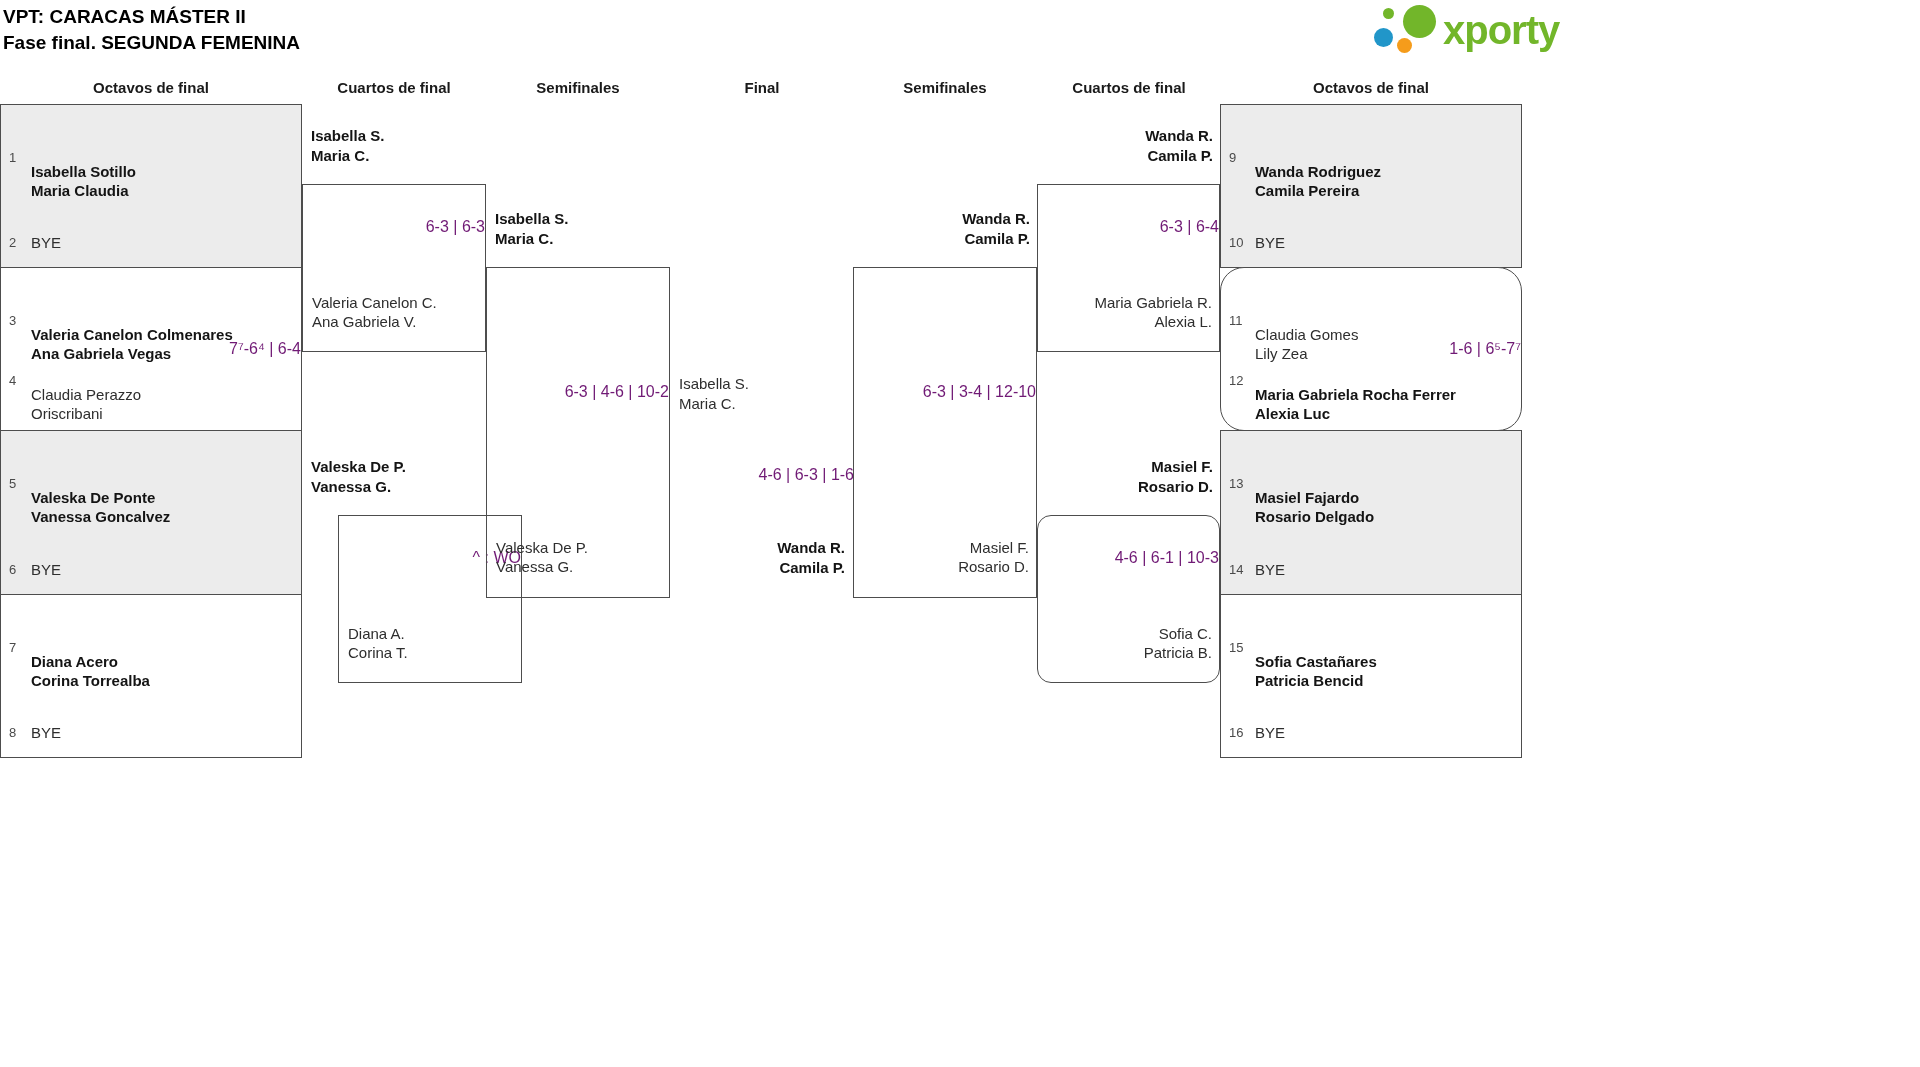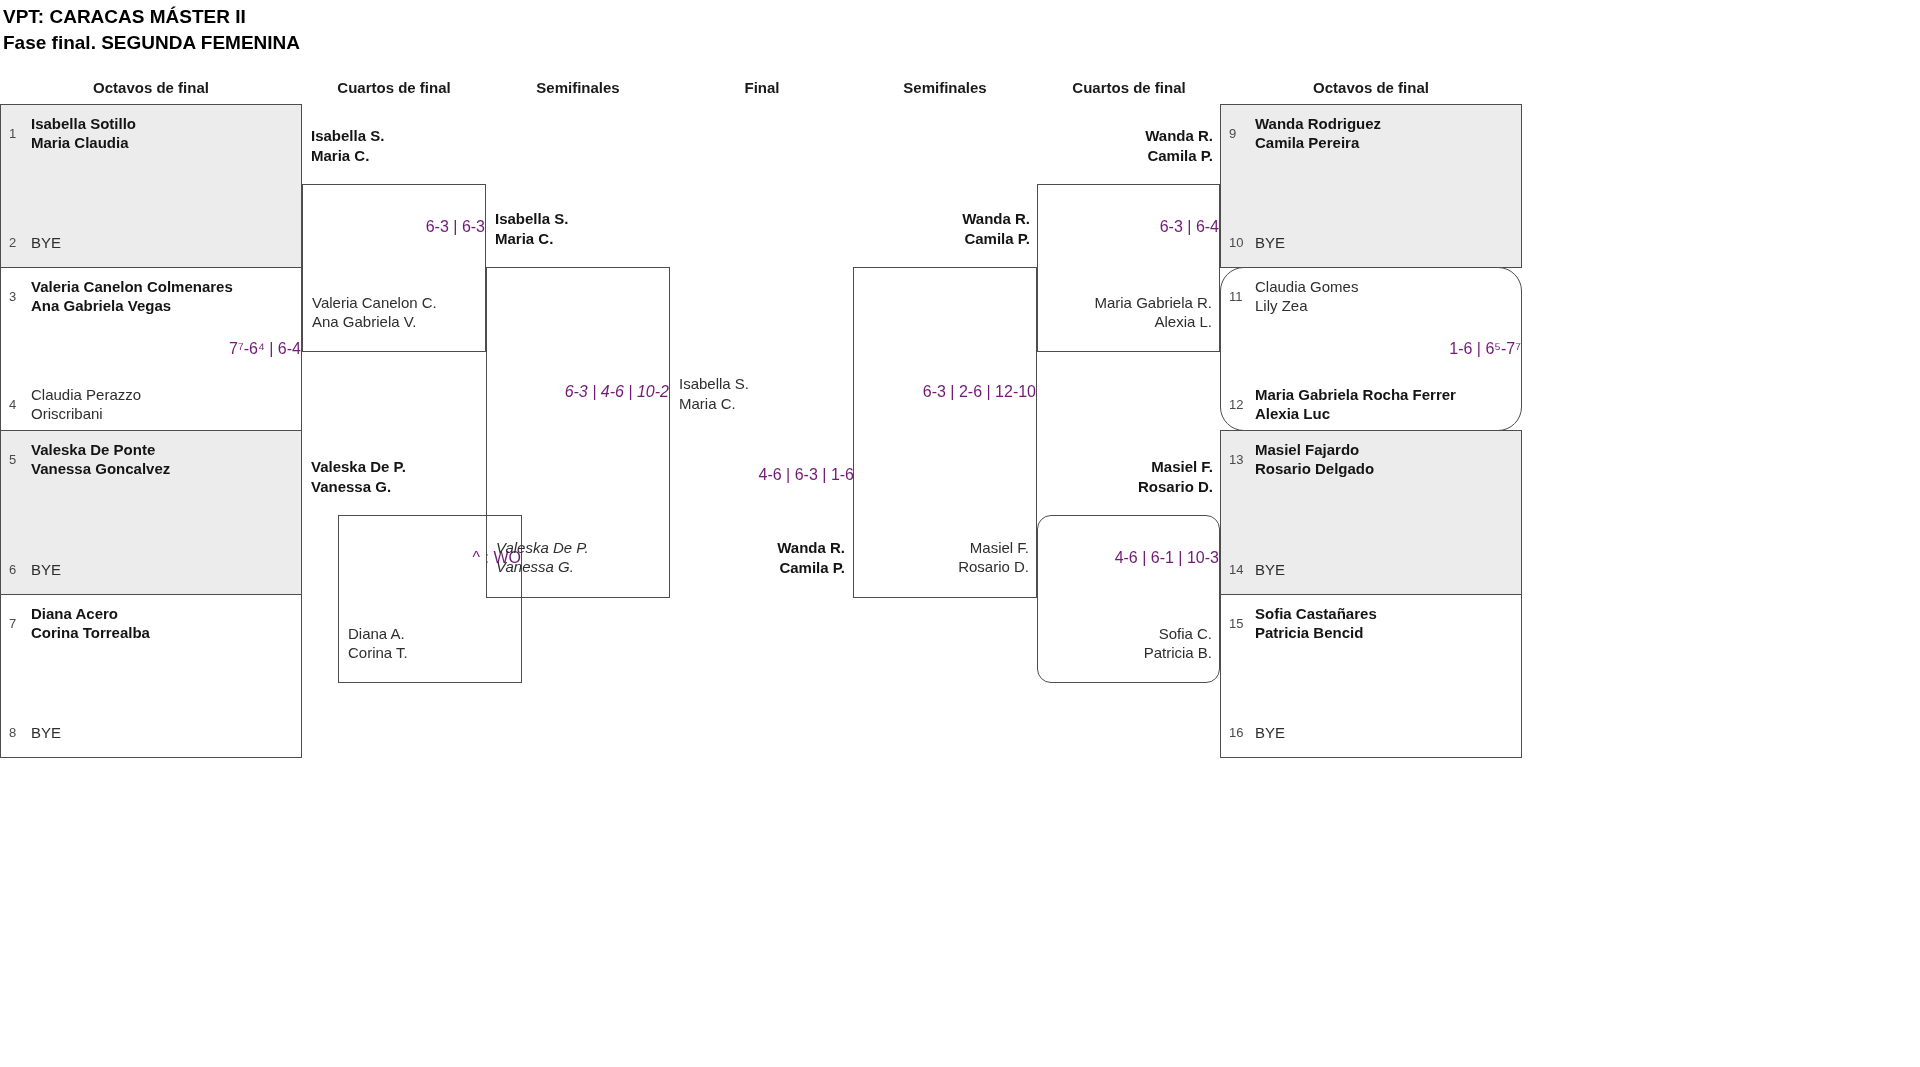--- a/index.html
+++ b/index.html
@@ -7,21 +7,21 @@
     position:relative;width:1920px;height:925px;background:#ffffff;
     font-family:"Liberation Sans","DejaVu Sans",sans-serif;color:#222;overflow:hidden;
   }
   .title{position:absolute;left:3px;top:4px;font-size:19px;font-weight:700;line-height:26px;color:#000;}
   .colhead{position:absolute;top:79px;font-size:15px;font-weight:700;color:#1a1a1a;text-align:center;}
   .box{position:absolute;border:1px solid #4d4d4d;box-sizing:border-box;background:#fff;}
   .box.shaded{background:#ececec;}
   .entry{position:absolute;display:flex;align-items:center;gap:9px;}
   .seed{font-size:13px;color:#4a4a4a;min-width:13px;}
   .seed.wide{min-width:17px;}
-  .lines{display:flex;flex-direction:column;}
+  .lines{display:flex;flex-direction:column;margin-top:48px;}
   .ln{font-size:15px;line-height:19px;color:#2e2e2e;white-space:nowrap;}
   .bold .ln{font-weight:700;color:#141414;}
   .pt{top:9px;left:8px;}
   .pb{bottom:7px;left:8px;}
   .pbye{bottom:15px;left:8px;}
   .score{position:absolute;left:0;right:0;text-align:right;font-size:16px;color:#701a75;}
   .score.mid{top:50%;transform:translateY(-50%);}
   .lbl{position:absolute;}
   .lbl .ln{line-height:19.5px;}
   .rgt{text-align:right;}
@@ -39,20 +39,27 @@
 </head>
 <body>
 
 <div class="stage">
 
   <div class="title">
     <div>VPT: CARACAS MÁSTER II</div>
     <div>Fase final. SEGUNDA FEMENINA</div>
   </div>
 
+  <div class="logo">
+    <span class="dot d-sm-green"></span>
+    <span class="dot d-lg-green"></span>
+    <span class="dot d-blue"></span>
+    <span class="dot d-orange"></span>
+    <span class="logo-text">xporty</span>
+  </div>
 
   <div class="colhead" style="left:0;width:302px;">Octavos de final</div>
   <div class="colhead" style="left:302px;width:184px;">Cuartos de final</div>
   <div class="colhead" style="left:486px;width:184px;">Semifinales</div>
   <div class="colhead" style="left:670px;width:184px;">Final</div>
   <div class="colhead" style="left:853px;width:184px;">Semifinales</div>
   <div class="colhead" style="left:1037px;width:184px;">Cuartos de final</div>
   <div class="colhead" style="left:1220px;width:302px;">Octavos de final</div>
 
   <div class="box shaded" style="left:0;top:104px;width:302px;height:164px;">
@@ -136,21 +143,21 @@
     <div class="inbox-b">
       <div class="ln">Diana A.</div>
       <div class="ln">Corina T.</div>
     </div>
   </div>
 
   <div class="lbl bold" style="left:495px;top:209px;">
     <div class="ln">Isabella S.</div>
     <div class="ln">Maria C.</div>
   </div>
-  <div class="box" style="left:486px;top:267px;width:184px;height:331px;background:transparent;font-style:italic;">
+  <div class="box" style="left:486px;top:267px;width:184px;height:331px;background:transparent;">
     <div class="score" style="top:115px;">6-3 | 4-6 | 10-2</div>
     <div class="inbox-b" style="bottom:21px;">
       <div class="ln">Valeska De P.</div>
       <div class="ln">Vanessa G.</div>
     </div>
   </div>
 
   <div class="lbl" style="left:679px;top:374px;">
     <div class="ln">Isabella S.</div>
     <div class="ln">Maria C.</div>
@@ -159,21 +166,21 @@
   <div class="lbl bold rgt" style="left:670px;width:175px;top:538px;">
     <div class="ln">Wanda R.</div>
     <div class="ln">Camila P.</div>
   </div>
 
   <div class="lbl bold rgt" style="left:856px;width:174px;top:209px;">
     <div class="ln">Wanda R.</div>
     <div class="ln">Camila P.</div>
   </div>
   <div class="box" style="left:853px;top:267px;width:184px;height:331px;background:transparent;">
-    <div class="score" style="top:115px;">6-3 | 2-6 | 12-10</div>
+    <div class="score" style="top:115px;">6-3 | 3-4 | 12-10</div>
     <div class="inbox-br" style="bottom:21px;">
       <div class="ln">Masiel F.</div>
       <div class="ln">Rosario D.</div>
     </div>
   </div>
 
   <div class="lbl bold rgt" style="left:1040px;width:173px;top:126px;">
     <div class="ln">Wanda R.</div>
     <div class="ln">Camila P.</div>
   </div>

